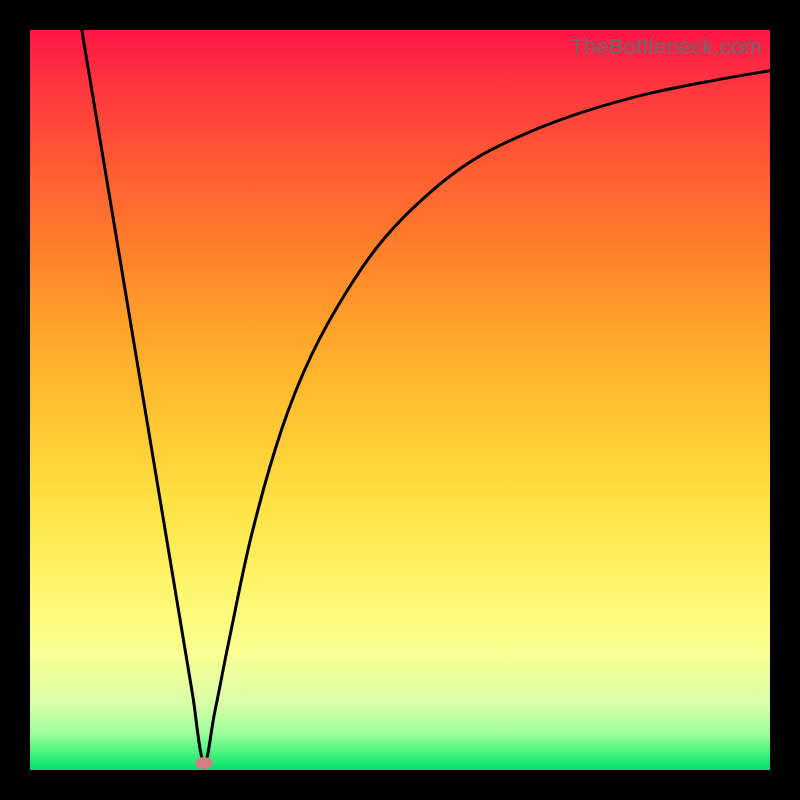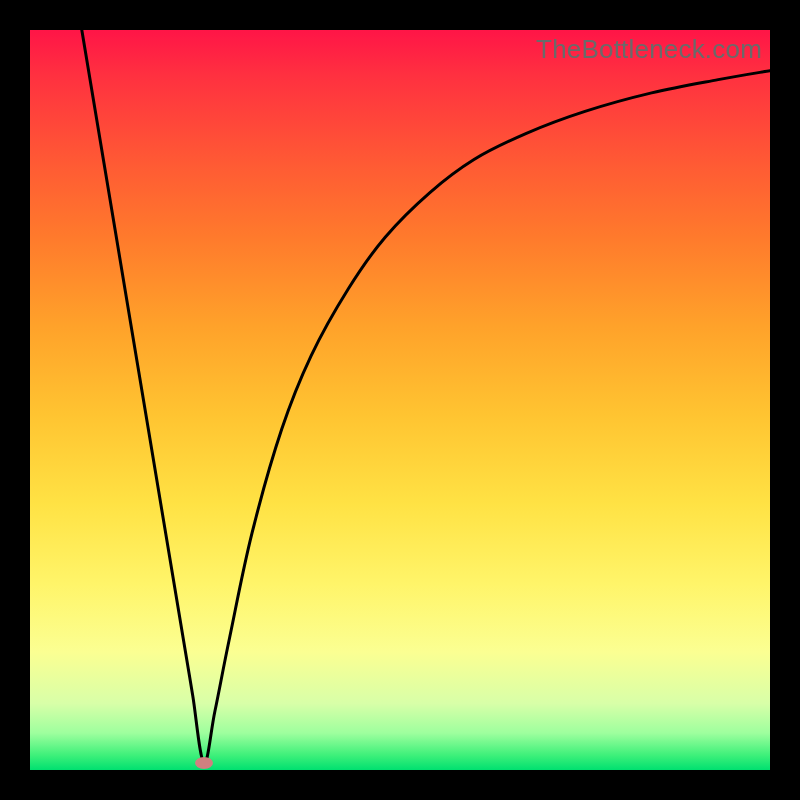--- a/index.html
+++ b/index.html
@@ -38,21 +38,21 @@
       #9eff9e 95%,
       #3ef07a 98%,
       #00e070 100%
     );
   }
   .watermark {
     position: absolute;
     top: 4px;
     right: 8px;
     color: #6a6a6a;
-    font-size: 26px;
+    font-size: 22px;
     font-weight: 500;
     letter-spacing: 0.2px;
     user-select: none;
   }
   svg.curve {
     position: absolute;
     left: 0;
     top: 0;
     width: 740px;
     height: 740px;

